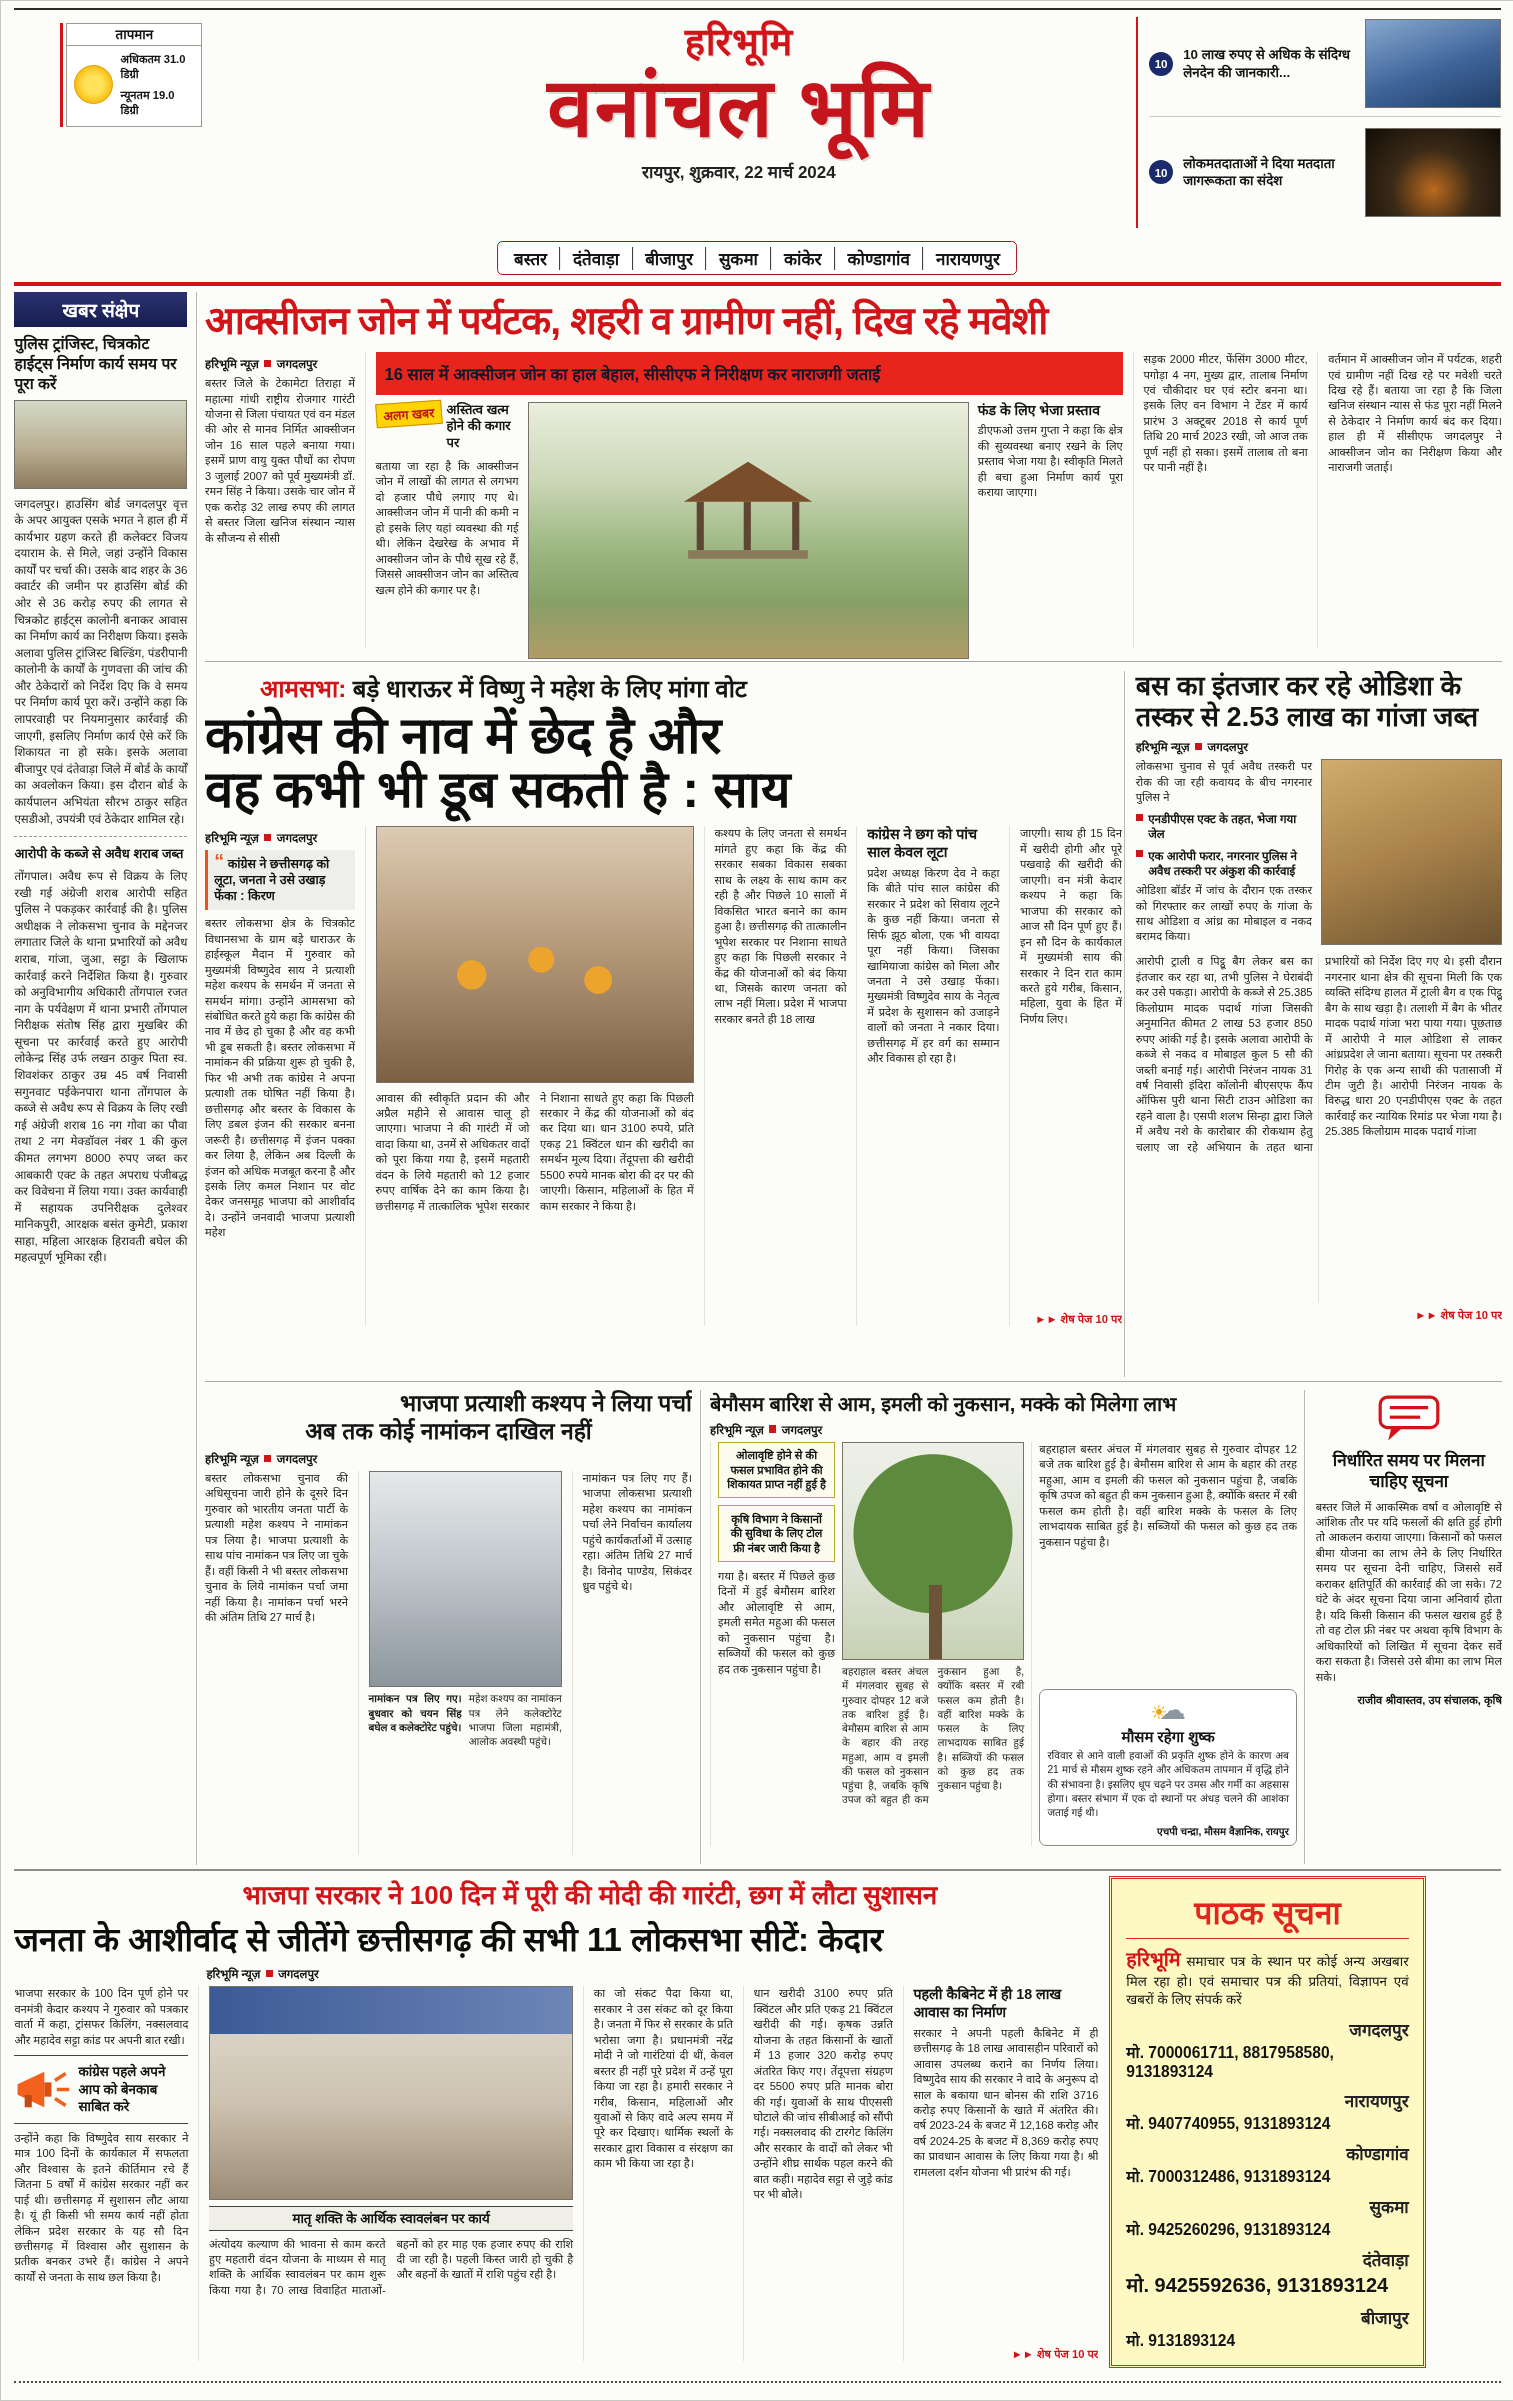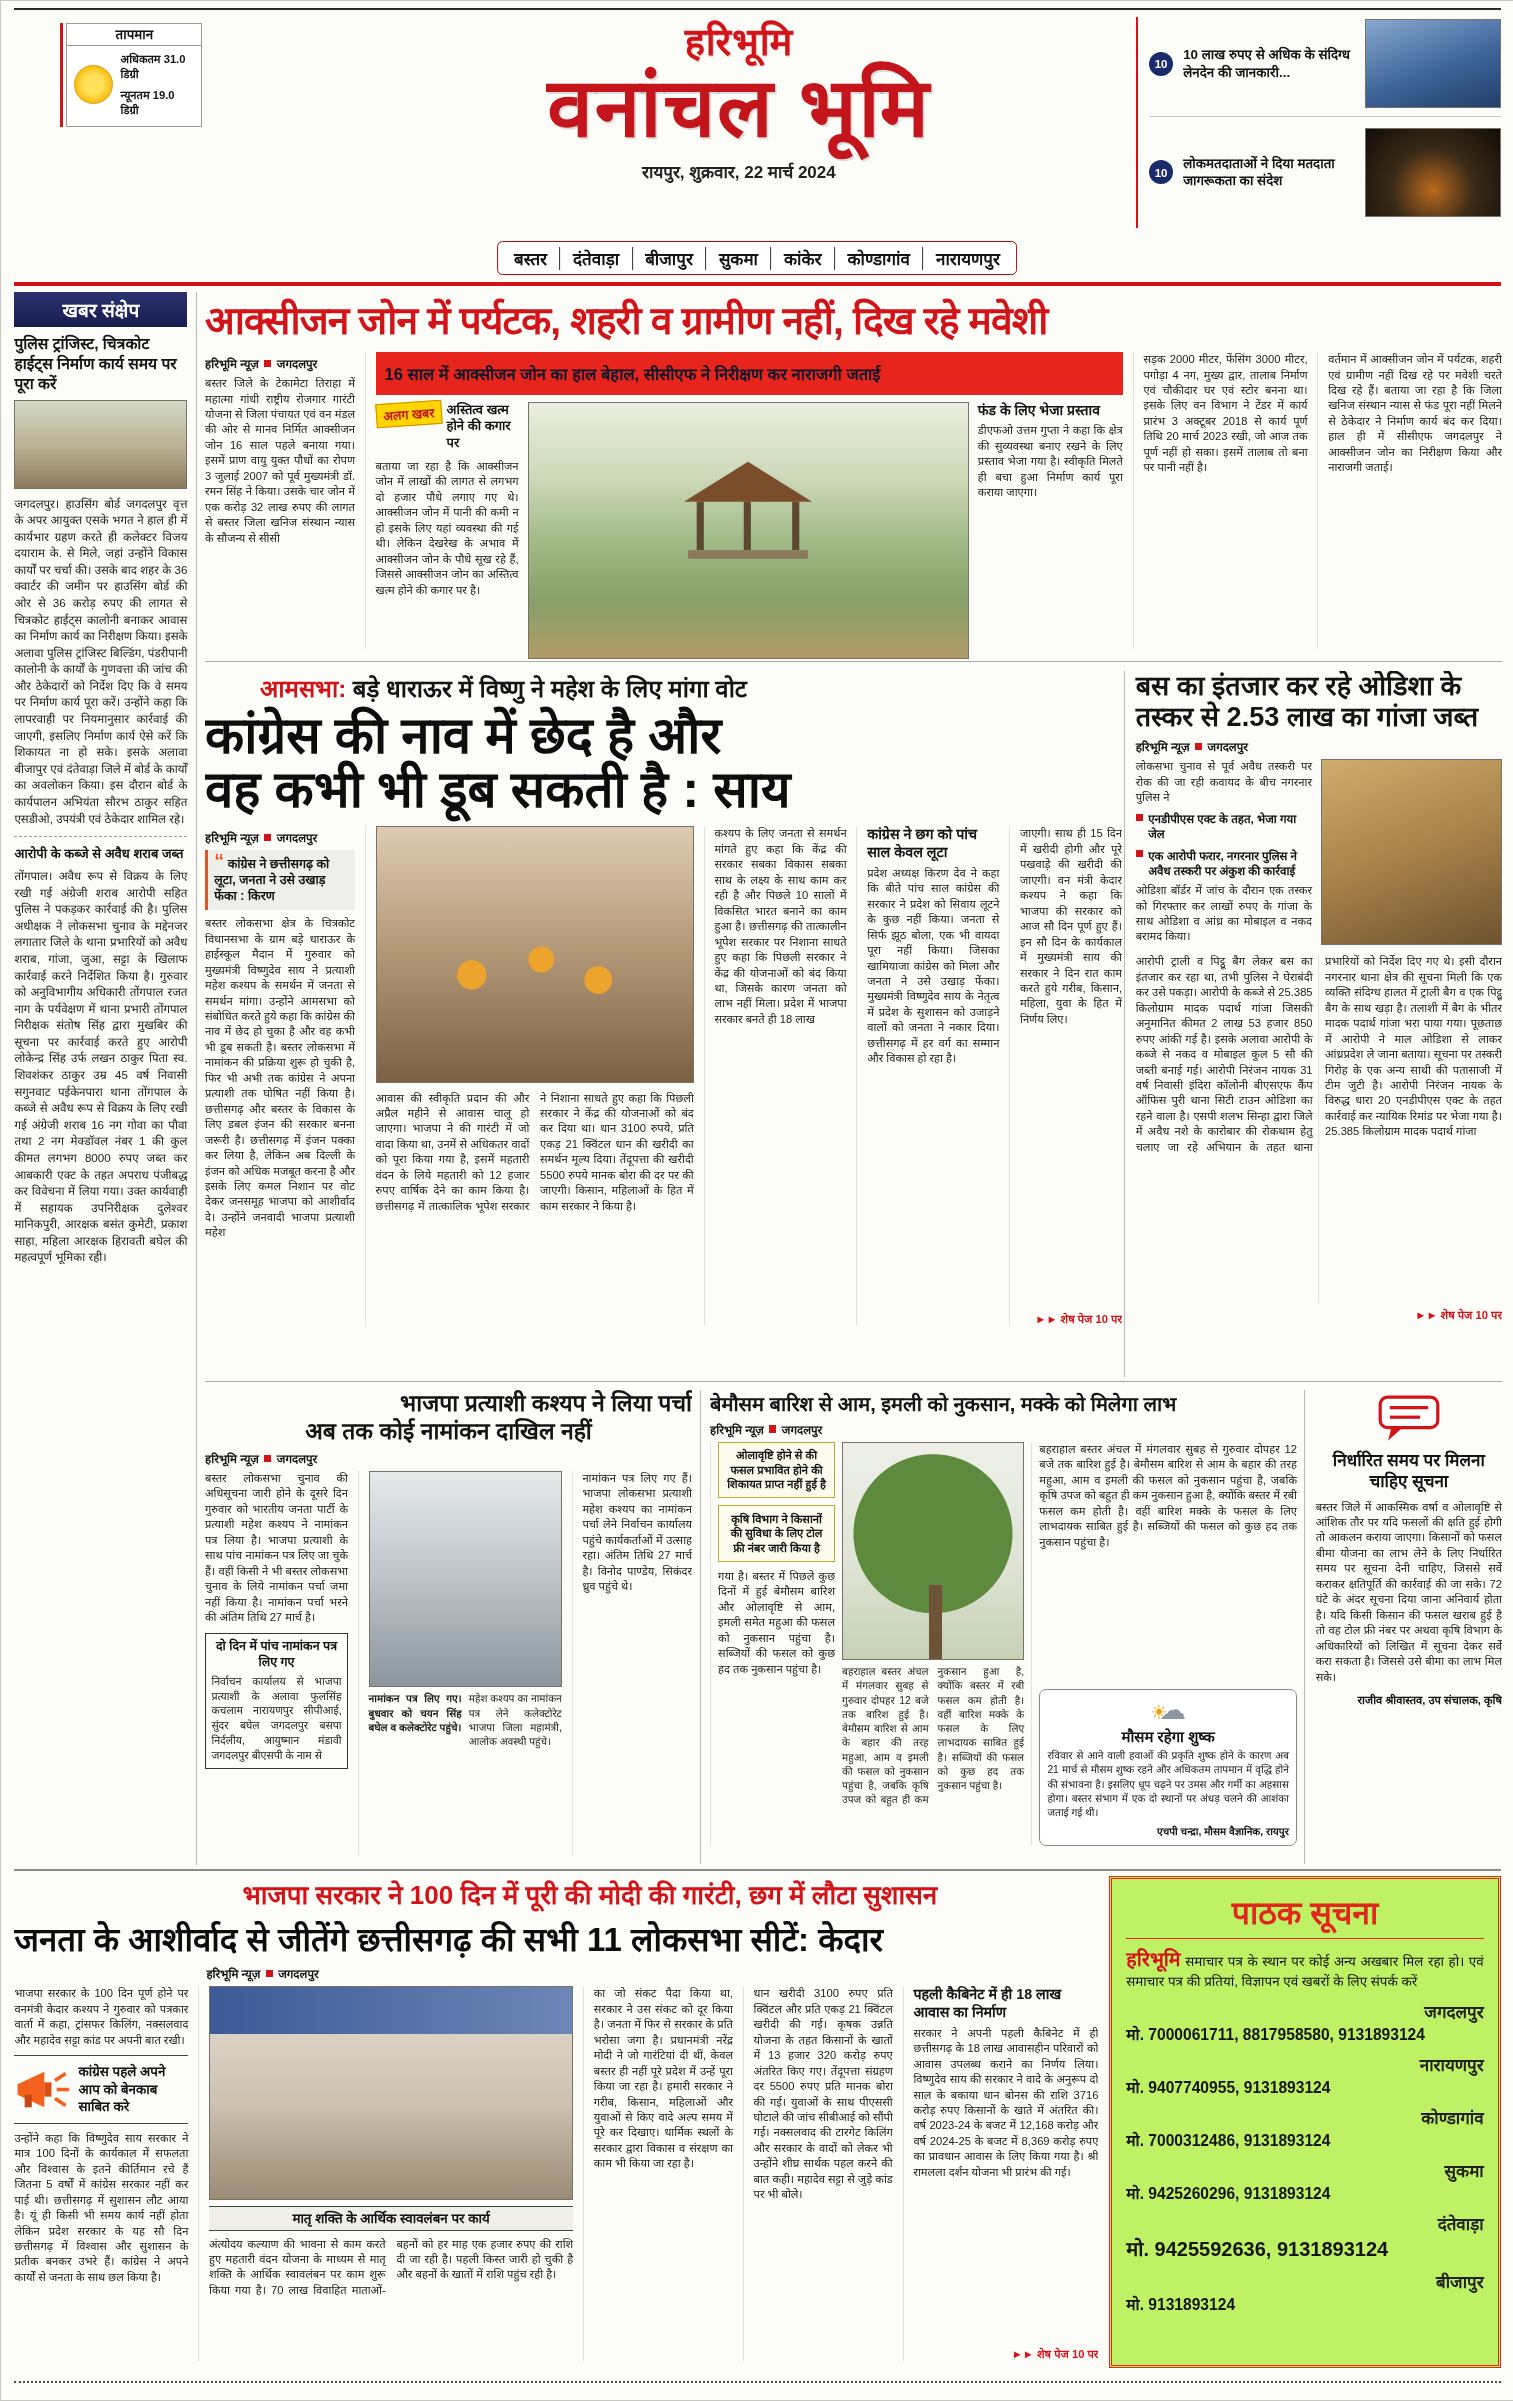--- a/index.html
+++ b/index.html
@@ -200,24 +200,20 @@
     <div style="font-size:23px;font-weight:bold;text-align:right;line-height:1.2">भाजपा प्रत्याशी कश्यप ने लिया पर्चा</div>
     <div style="font-size:23px;font-weight:bold;text-align:center;line-height:1.2">अब तक कोई नामांकन दाखिल नहीं</div>
     <div class="byline" style="margin-top:5.4px">
         <span>हरिभूमि न्यूज़</span>
         <span class="sq"></span>
         <span>जगदलपुर</span>
       </div>
     <div class="cols" style="height:384px">
       <div style="flex:0 0 143px">
         <div class="jp">बस्तर लोकसभा चुनाव की अधिसूचना जारी होने के दूसरे दिन गुरुवार को भारतीय जनता पार्टी के प्रत्याशी महेश कश्यप ने नामांकन पत्र लिया है। भाजपा प्रत्याशी के साथ पांच नामांकन पत्र लिए जा चुके हैं। वहीं किसी ने भी बस्तर लोकसभा चुनाव के लिये नामांकन पर्चा जमा नहीं किया है। नामांकन पर्चा भरने की अंतिम तिथि 27 मार्च है।</div>
-        <div style="border:1.3px solid #333;padding:5.4px;margin-top:7.1px">
-          <div style="font-weight:bold;font-size:12.5px;text-align:center;line-height:1.25;margin-bottom:3.6px">दो दिन में पांच नामांकन पत्र लिए गए</div>
-          <div class="jp" style="font-size:10.7px">निर्वाचन कार्यालय से भाजपा प्रत्याशी के अलावा फुलसिंह कचलाम नारायणपुर सीपीआई, सुंदर बघेल जगदलपुर बसपा निर्दलीय, आयुष्मान मंडावी जगदलपुर बीएसपी के नाम से</div>
-        </div>
       </div>
       <div style="flex:0 0 204px">
         <div class="ph ph-nom" style="width:100%;height:216px;margin-bottom:5.4px"></div>
         <div style="display:flex;gap:7.1px">
           <div class="jp" style="flex:1;font-size:10.3px;font-weight:bold">नामांकन पत्र लिए गए। बुधवार को चयन सिंह बघेल व कलेक्टोरेट पहुंचे।</div>
           <div class="jp" style="flex:1;font-size:10.3px">महेश कश्यप का नामांकन पत्र लेने कलेक्टोरेट भाजपा जिला महामंत्री, आलोक अवस्थी पहुंचे।</div>
         </div>
       </div>
       <div class="jp" style="flex:1 1 auto">नामांकन पत्र लिए गए हैं। भाजपा लोकसभा प्रत्याशी महेश कश्यप का नामांकन पर्चा लेने निर्वाचन कार्यालय पहुंचे कार्यकर्ताओं में उत्साह रहा। अंतिम तिथि 27 मार्च है। विनोद पाण्डेय, सिकंदर ध्रुव पहुंचे थे।</div>
     </div>
@@ -300,21 +296,21 @@
       <div class="jp" style="flex:0 0 150px">का जो संकट पैदा किया था, सरकार ने उस संकट को दूर किया है। जनता में फिर से सरकार के प्रति भरोसा जगा है। प्रधानमंत्री नरेंद्र मोदी ने जो गारंटियां दी थीं, केवल बस्तर ही नहीं पूरे प्रदेश में उन्हें पूरा किया जा रहा है। हमारी सरकार ने गरीब, किसान, महिलाओं और युवाओं से किए वादे अल्प समय में पूरे कर दिखाए। धार्मिक स्थलों के सरकार द्वारा विकास व संरक्षण का काम भी किया जा रहा है।</div>
       <div class="jp" style="flex:0 0 150px">धान खरीदी 3100 रुपए प्रति क्विंटल और प्रति एकड़ 21 क्विंटल खरीदी की गई। कृषक उन्नति योजना के तहत किसानों के खातों में 13 हजार 320 करोड़ रुपए अंतरित किए गए। तेंदूपत्ता संग्रहण दर 5500 रुपए प्रति मानक बोरा की गई। युवाओं के साथ पीएससी घोटाले की जांच सीबीआई को सौंपी गई। नक्सलवाद की टारगेट किलिंग और सरकार के वादों को लेकर भी उन्होंने शीघ्र सार्थक पहल करने की बात कही। महादेव सट्टा से जुड़े कांड पर भी बोले।</div>
       <div style="flex:1 1 auto;display:flex;flex-direction:column">
         <div class="subhead" style="font-size:14.3px">पहली कैबिनेट में ही 18 लाख आवास का निर्माण</div>
         <div class="jp" style="flex:1 1 auto;overflow:hidden">सरकार ने अपनी पहली कैबिनेट में ही छत्तीसगढ़ के 18 लाख आवासहीन परिवारों को आवास उपलब्ध कराने का निर्णय लिया। विष्णुदेव साय की सरकार ने वादे के अनुरूप दो साल के बकाया धान बोनस की राशि 3716 करोड़ रुपए किसानों के खाते में अंतरित की। वर्ष 2023-24 के बजट में 12,168 करोड़ और वर्ष 2024-25 के बजट में 8,369 करोड़ रुपए का प्रावधान आवास के लिए किया गया है। श्री रामलला दर्शन योजना भी प्रारंभ की गई।</div>
         <div class="more">►► शेष पेज 10 पर</div>
       </div>
     </div>
   </div>
 
-  <div class="abs" style="left:1108px;top:1875px;width:392px;height:492px;border:3.6px double #e0261d;background:#bef264;padding:10.7px 14.3px;overflow:hidden">
+  <div class="abs" style="left:1108px;top:1875px;width:317px;height:492px;border:3.6px double #e0261d;background:#fef9c3;padding:10.7px 14.3px;overflow:hidden">
     <div style="font-size:32px;font-weight:bold;color:#e0261d;text-align:center;border-bottom:1.8px solid #e0261d;padding-bottom:5.4px;margin-bottom:7.1px">पाठक सूचना</div>
     <div style="font-size:13.4px;line-height:1.35;text-align:justify;margin-bottom:9px">
       <span style="color:#d21418;font-weight:bold;font-size:19.7px">हरिभूमि</span>
       <span>समाचार पत्र के स्थान पर कोई अन्य अखबार मिल रहा हो। एवं समाचार पत्र की प्रतियां, विज्ञापन एवं खबरों के लिए संपर्क करें</span>
     </div>
     <div>
       <div style="margin-bottom:8px">
         <div style="font-size:17px;font-weight:bold;text-align:right;color:#222">जगदलपुर</div>
         <div style="font-size:15.6px;font-weight:bold">मो. 7000061711, 8817958580, 9131893124</div>
       </div>

